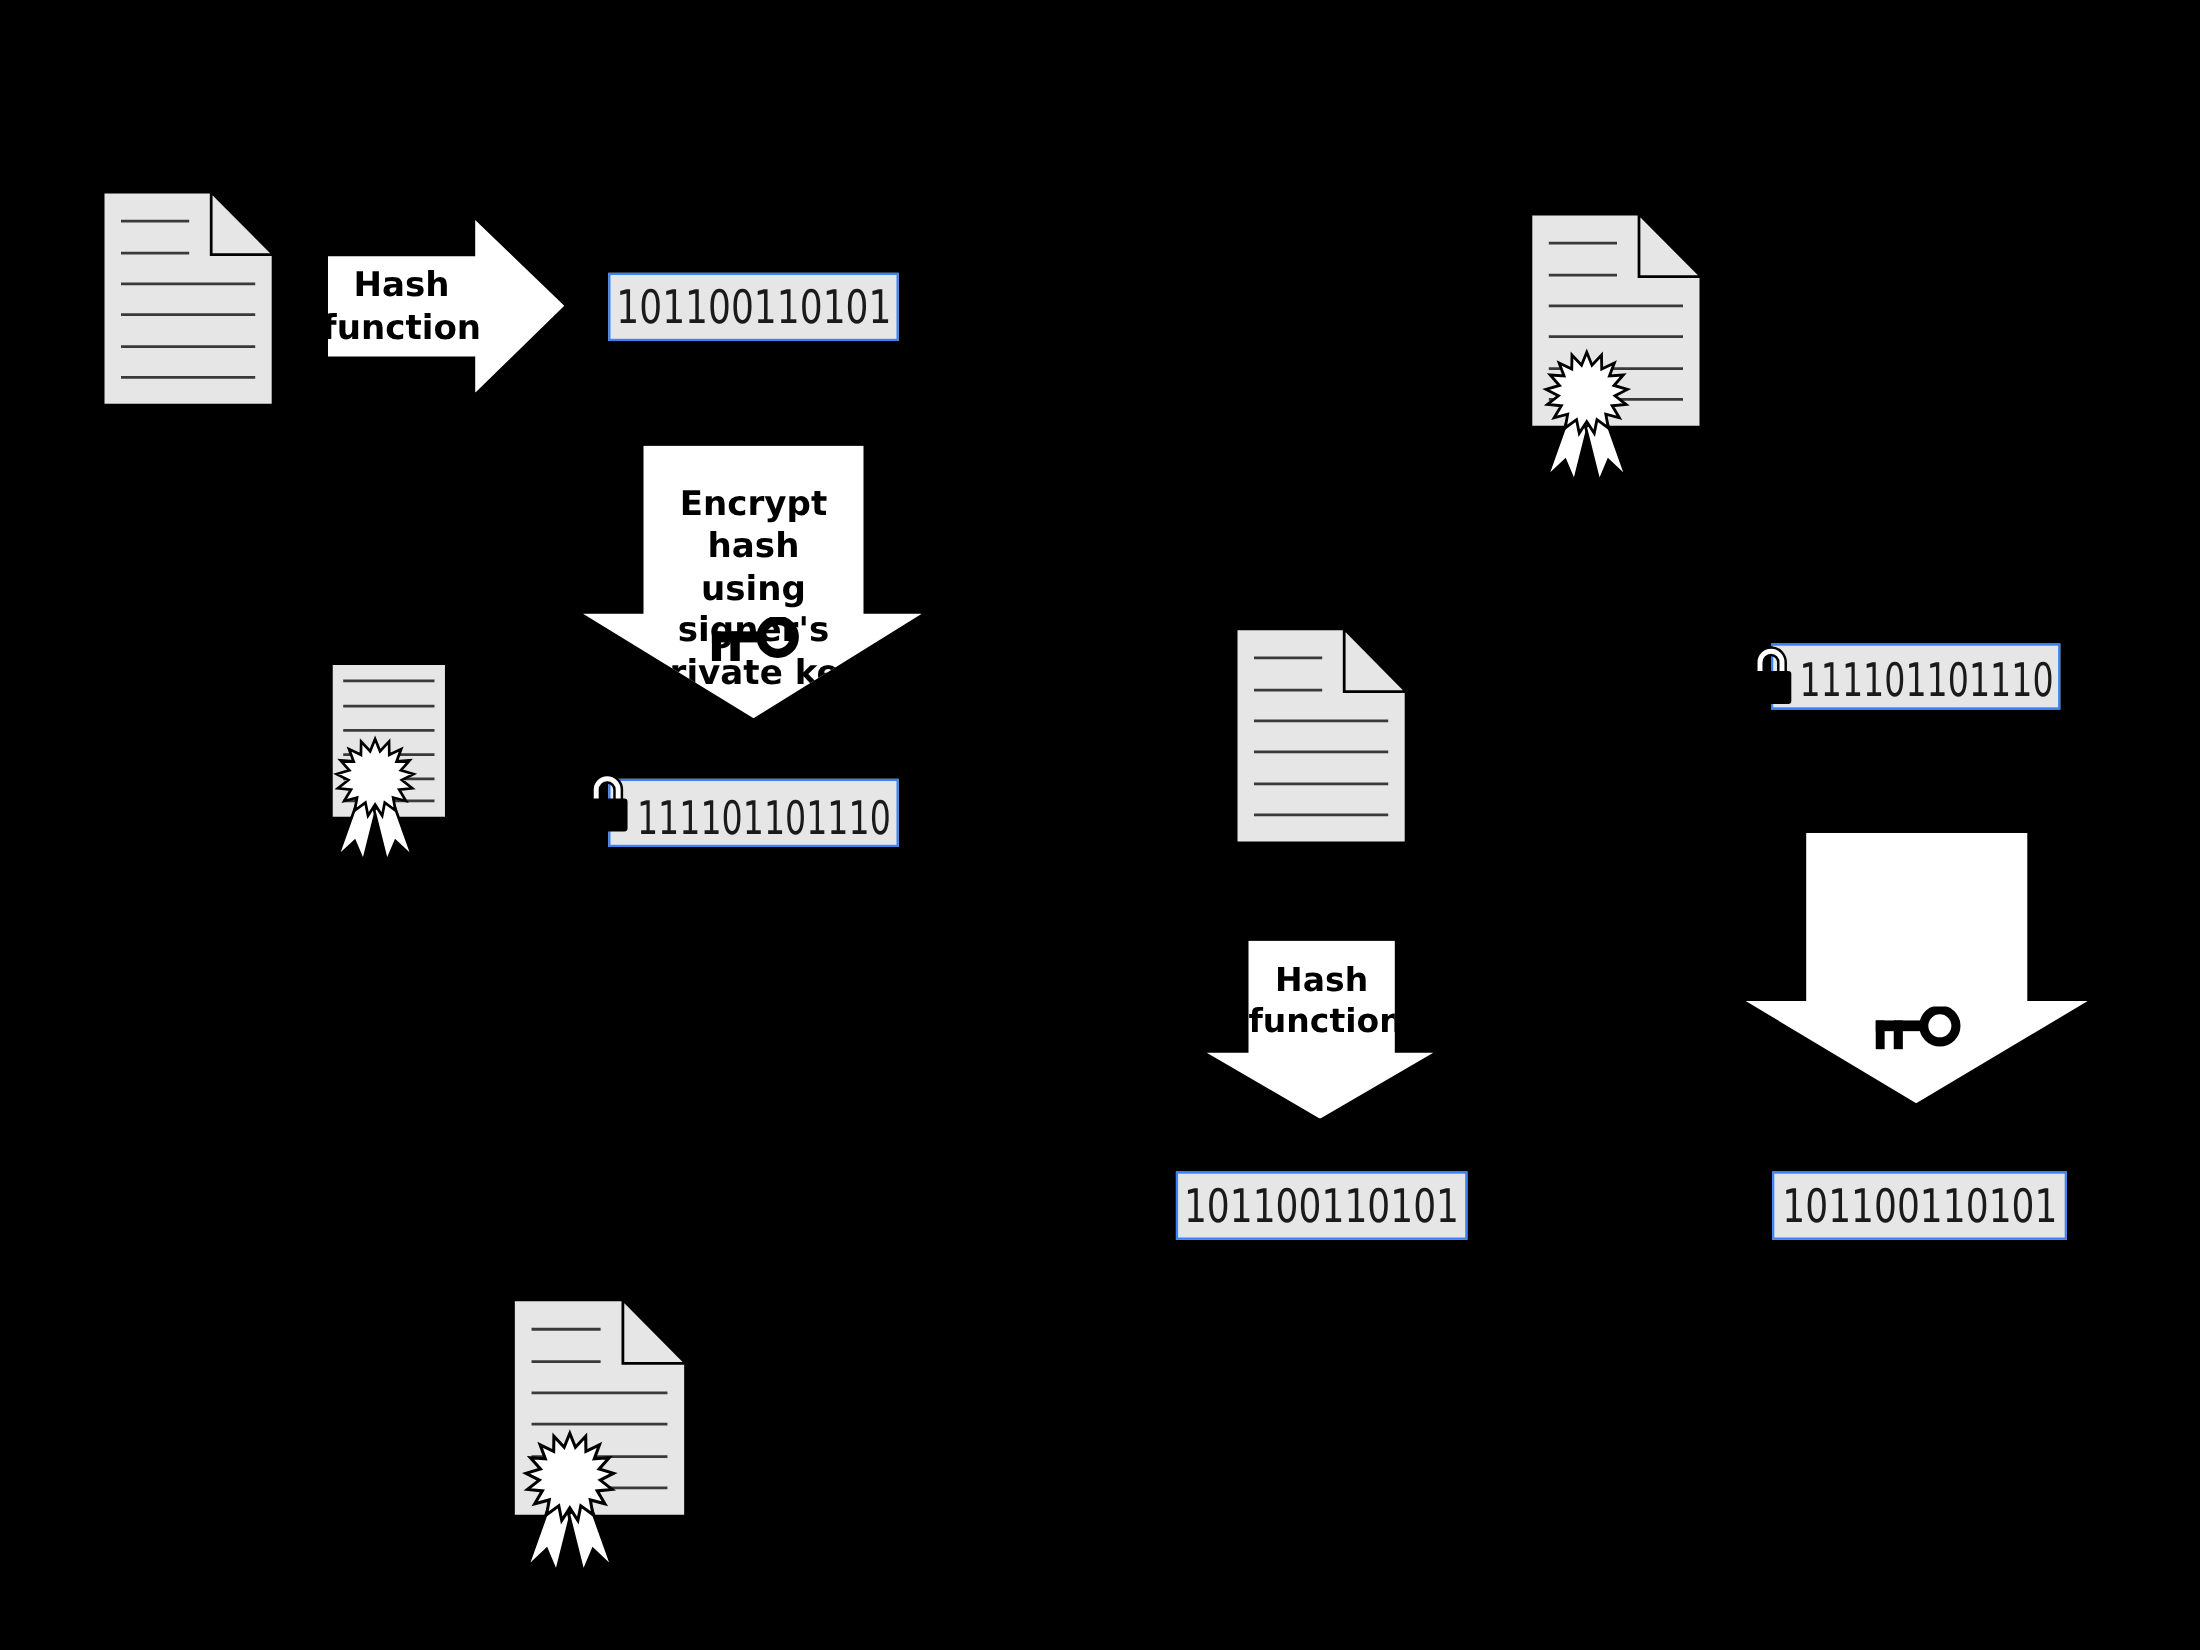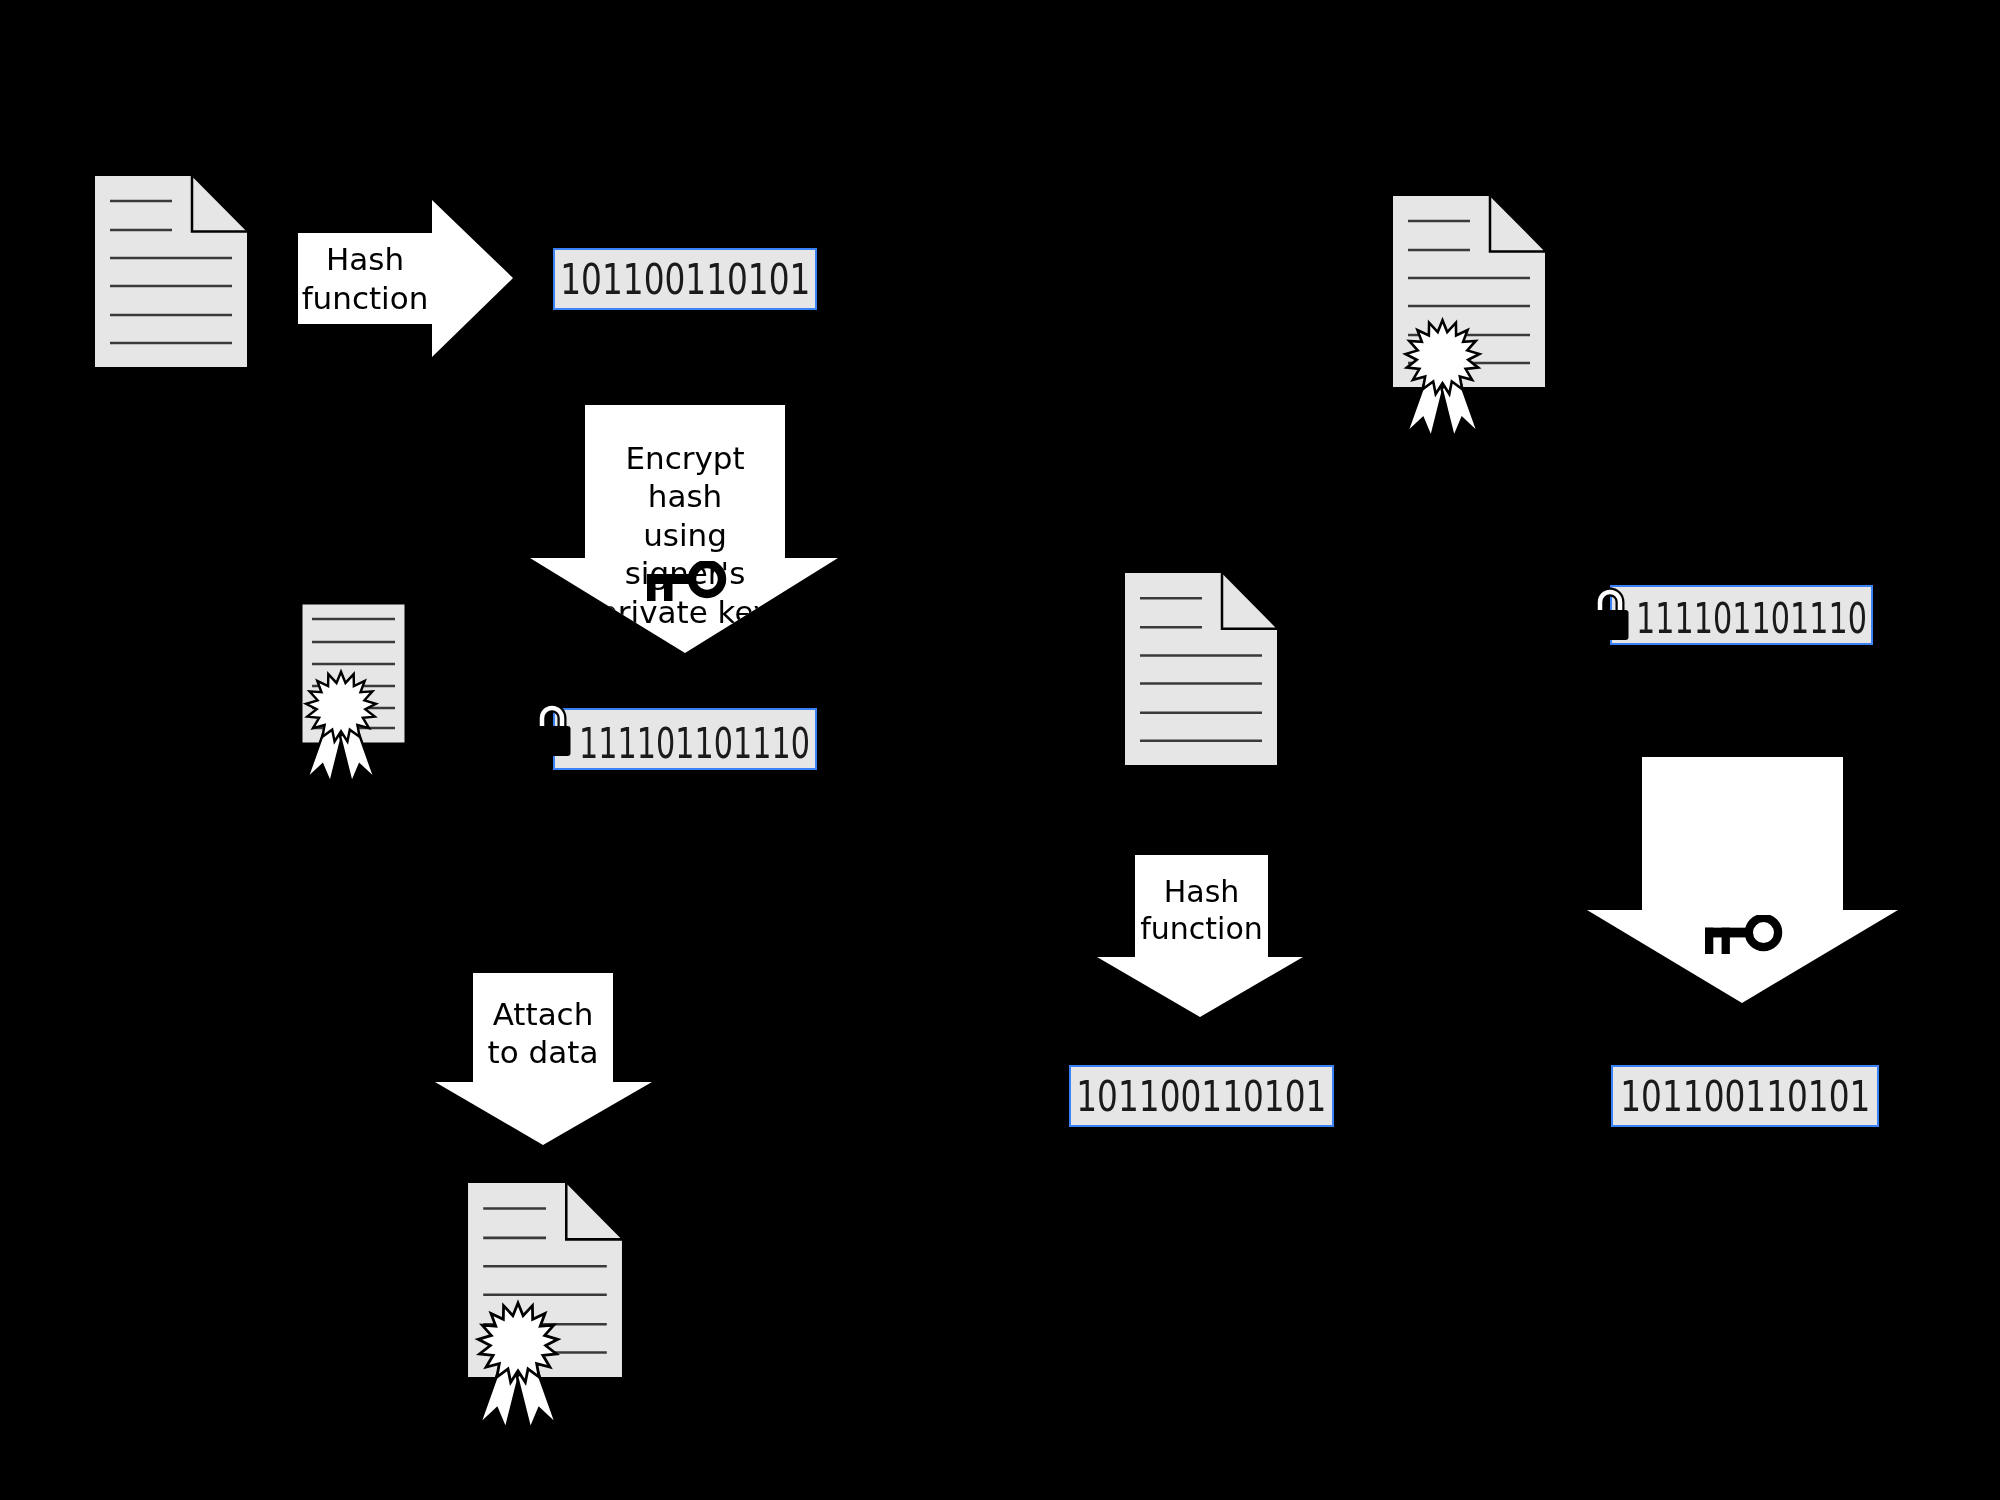--- a/index.html
+++ b/index.html
@@ -14,21 +14,21 @@
     display:flex;align-items:center;justify-content:center;
     font-size:42px;color:#1a1a1a;
   }
   .gbox .digits{display:inline-block;transform:scaleX(0.78);transform-origin:center;white-space:nowrap;}
   .gbox.sig{justify-content:flex-start;padding-left:24px;align-items:flex-end;}
   .gbox.sig .digits{transform:scaleX(0.72);transform-origin:left center;}
   
   .warrow{position:absolute;background:#fff;}
   .arrow-label{
     position:absolute;text-align:center;white-space:pre-line;
-    font-size:31px;line-height:1.24;color:#000;
+    font-size:31px;line-height:1.24;color:#000;font-weight:bold;
   }
   .keywrap{position:absolute;}
   svg{display:block;}
   .docbody,.docfold{fill:#e6e6e6;stroke:#000;}
   .docline{stroke:#3a3a3a;stroke-width:2.5;}
   .sealpart{fill:#fff;stroke:#000;stroke-width:2.5;stroke-linejoin:miter;}
 </style>
 </head>
 <body>
 
@@ -95,25 +95,20 @@
     <span class="digits">111101101110</span>
   </div>
   <div class="abs" style="left:533px;top:699px;">
     <svg viewBox="0 0 38 58" width="38" height="58">
       <path d="M9,30 V19 a10,10 0 0 1 20,0 V30" fill="none" stroke="#000" stroke-width="9"></path>
       <path d="M9,30 V19 a10,10 0 0 1 20,0 V30" fill="none" stroke="#fff" stroke-width="4.5"></path>
       <rect x="0.5" y="27" width="37" height="30" rx="3" fill="#000"></rect>
     </svg>
   </div>
 
-  <div class="warrow" style="left:435px;top:973px;width:217px;height:172px;
-       clip-path:polygon(38px 0px,178px 0px,178px 109px,217px 109px,108px 172px,0px 109px,38px 109px);">
-    <div class="arrow-label" style="left:38px;top:22px;width:140px;">Attach
-to data</div>
-  </div>
 
   <div class="abs" style="left:465px;top:1180px;width:160px;height:200px;">
     <svg viewBox="0 0 158 197" width="160" height="200" preserveAspectRatio="none">
       <path class="docbody" stroke-width="3" d="M1.5,1.5 H100 L156.5,58.5 V195.5 H1.5 Z"></path>
       <path class="docfold" stroke-width="2.5" d="M100,1.5 L156.5,58.5 H100 Z"></path>
       <line class="docline" x1="18" y1="28" x2="80" y2="28"></line>
       <line class="docline" x1="18" y1="57" x2="80" y2="57"></line>
       <line class="docline" x1="18" y1="85" x2="140" y2="85"></line>
       <line class="docline" x1="18" y1="113" x2="140" y2="113"></line>
       <line class="docline" x1="18" y1="142" x2="140" y2="142"></line>

